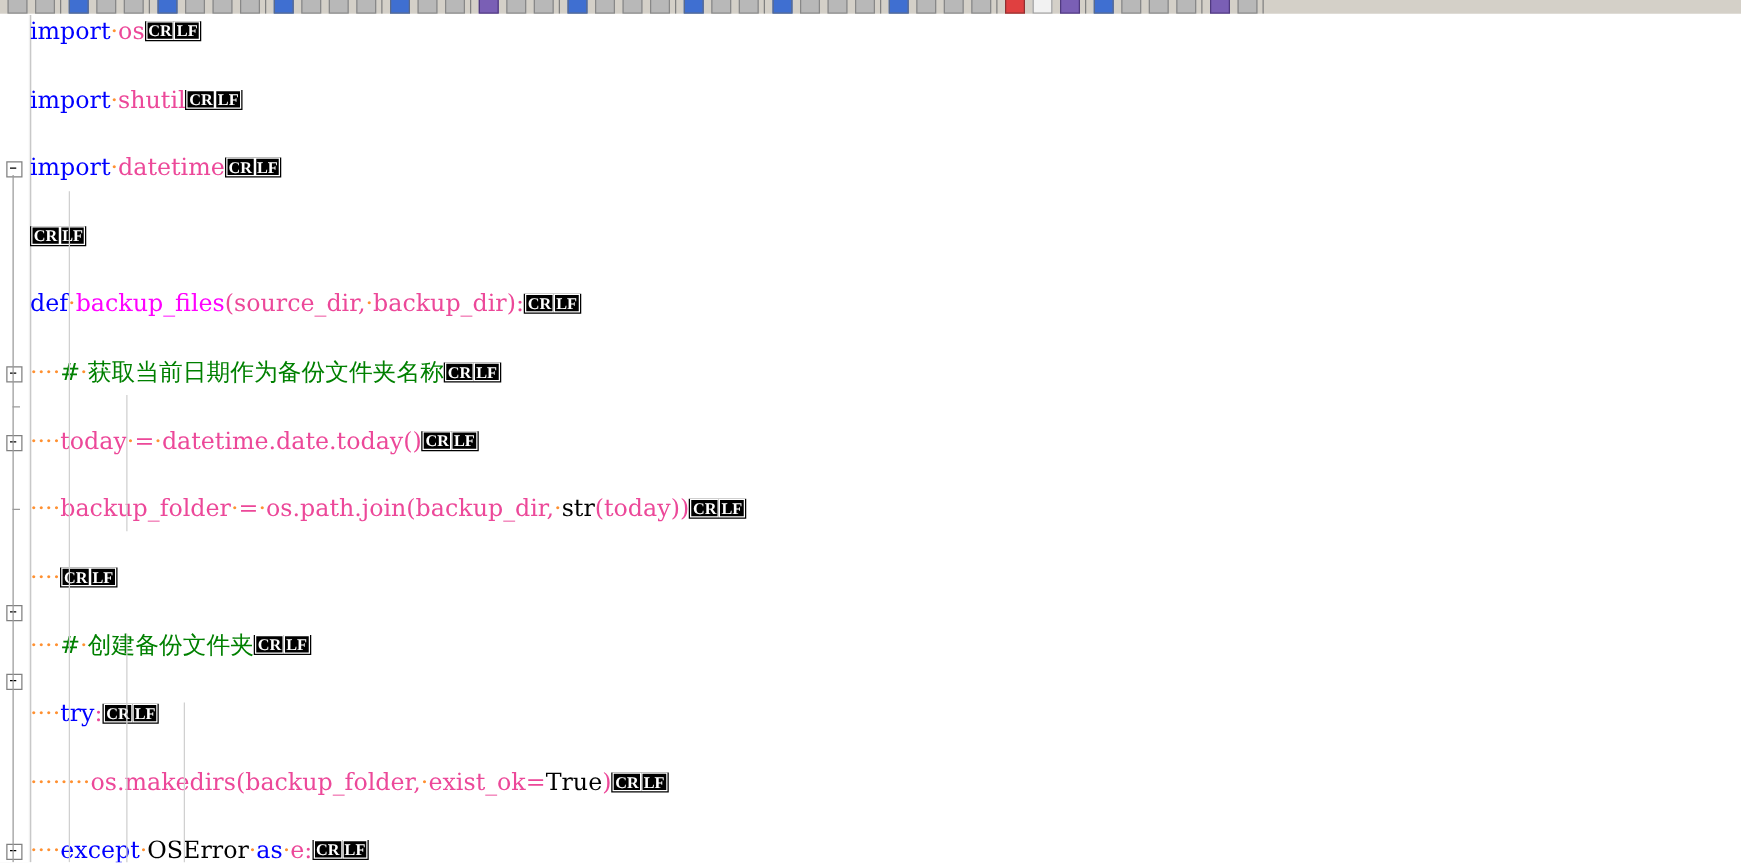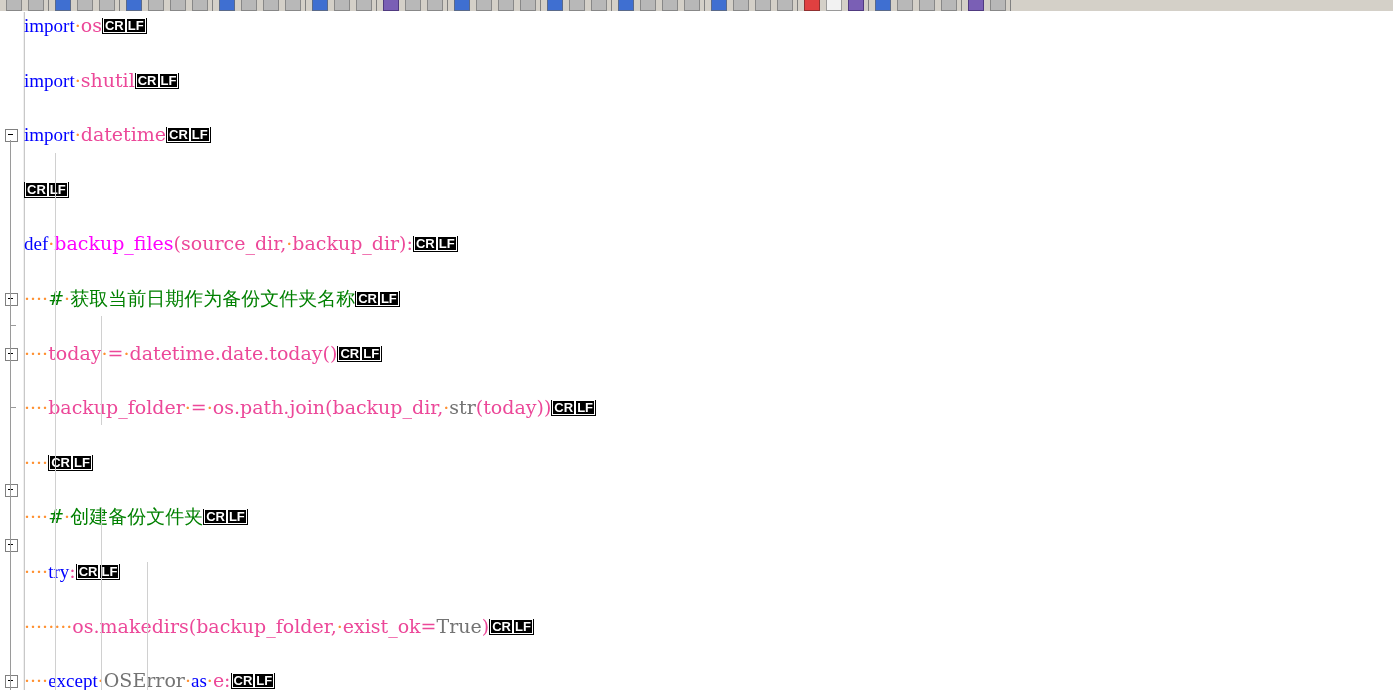--- a/index.html
+++ b/index.html
@@ -47,35 +47,35 @@
     position:absolute;left:24px;top:0;width:1369px;height:678px;
     font-family:"DejaVu Serif", serif;
     font-size:19px;
     line-height:27.3px;
     white-space:pre;
     color:#000000;
   }
   .line{height:27.3px;position:relative;white-space:pre;}
 
   
-  .kw   {color:#0000ff;font-family:Liberation Serif, serif;}
+  .kw   {color:#0000ff;}
   .fn   {color:#ff00ff;}
-  .bi   {color:#737373;}
+  .bi   {color:#000000;}
   .cmt  {color:#008000;}
   .pl   {color:#ec4899;}
 
   
   .sp{color:#ff9030;}
 
   
   .eol{
     display:inline-block;
     background:#000000;
     color:#ffffff;
-    font-family:Liberation Sans, sans-serif;
+    font-family:Liberation Serif, serif;
     font-size:13px;
     font-weight:bold;
     line-height:15px;
     height:16px;
     vertical-align:2px;
     padding:0 1px;
     letter-spacing:0px;
   }
   .eol i{font-style:normal;display:inline-block;border:1px solid #ffffff;padding:0 1px;line-height:13px;}
 

